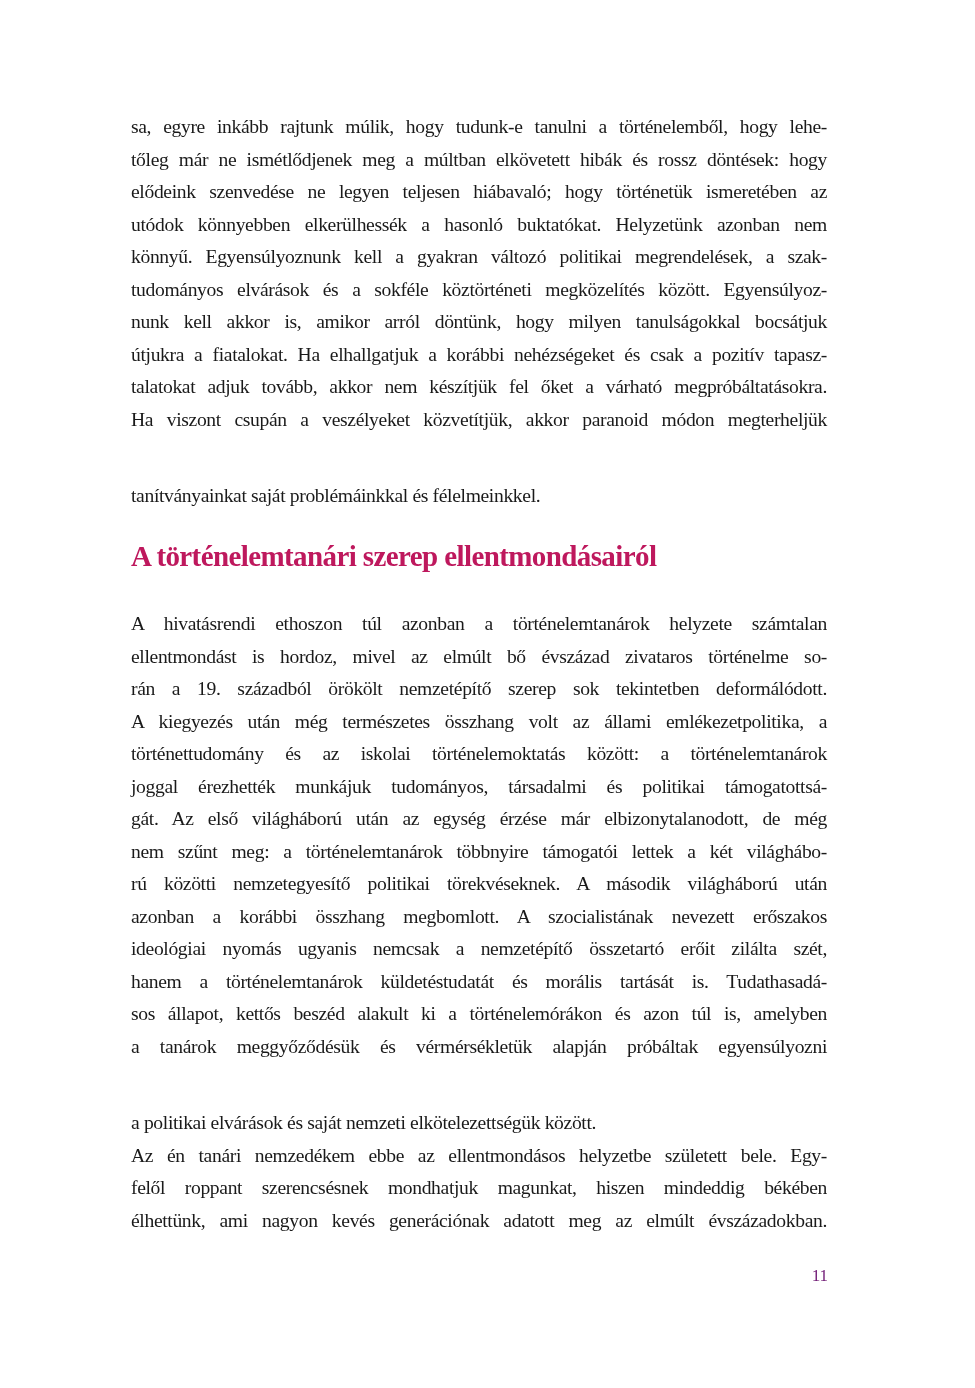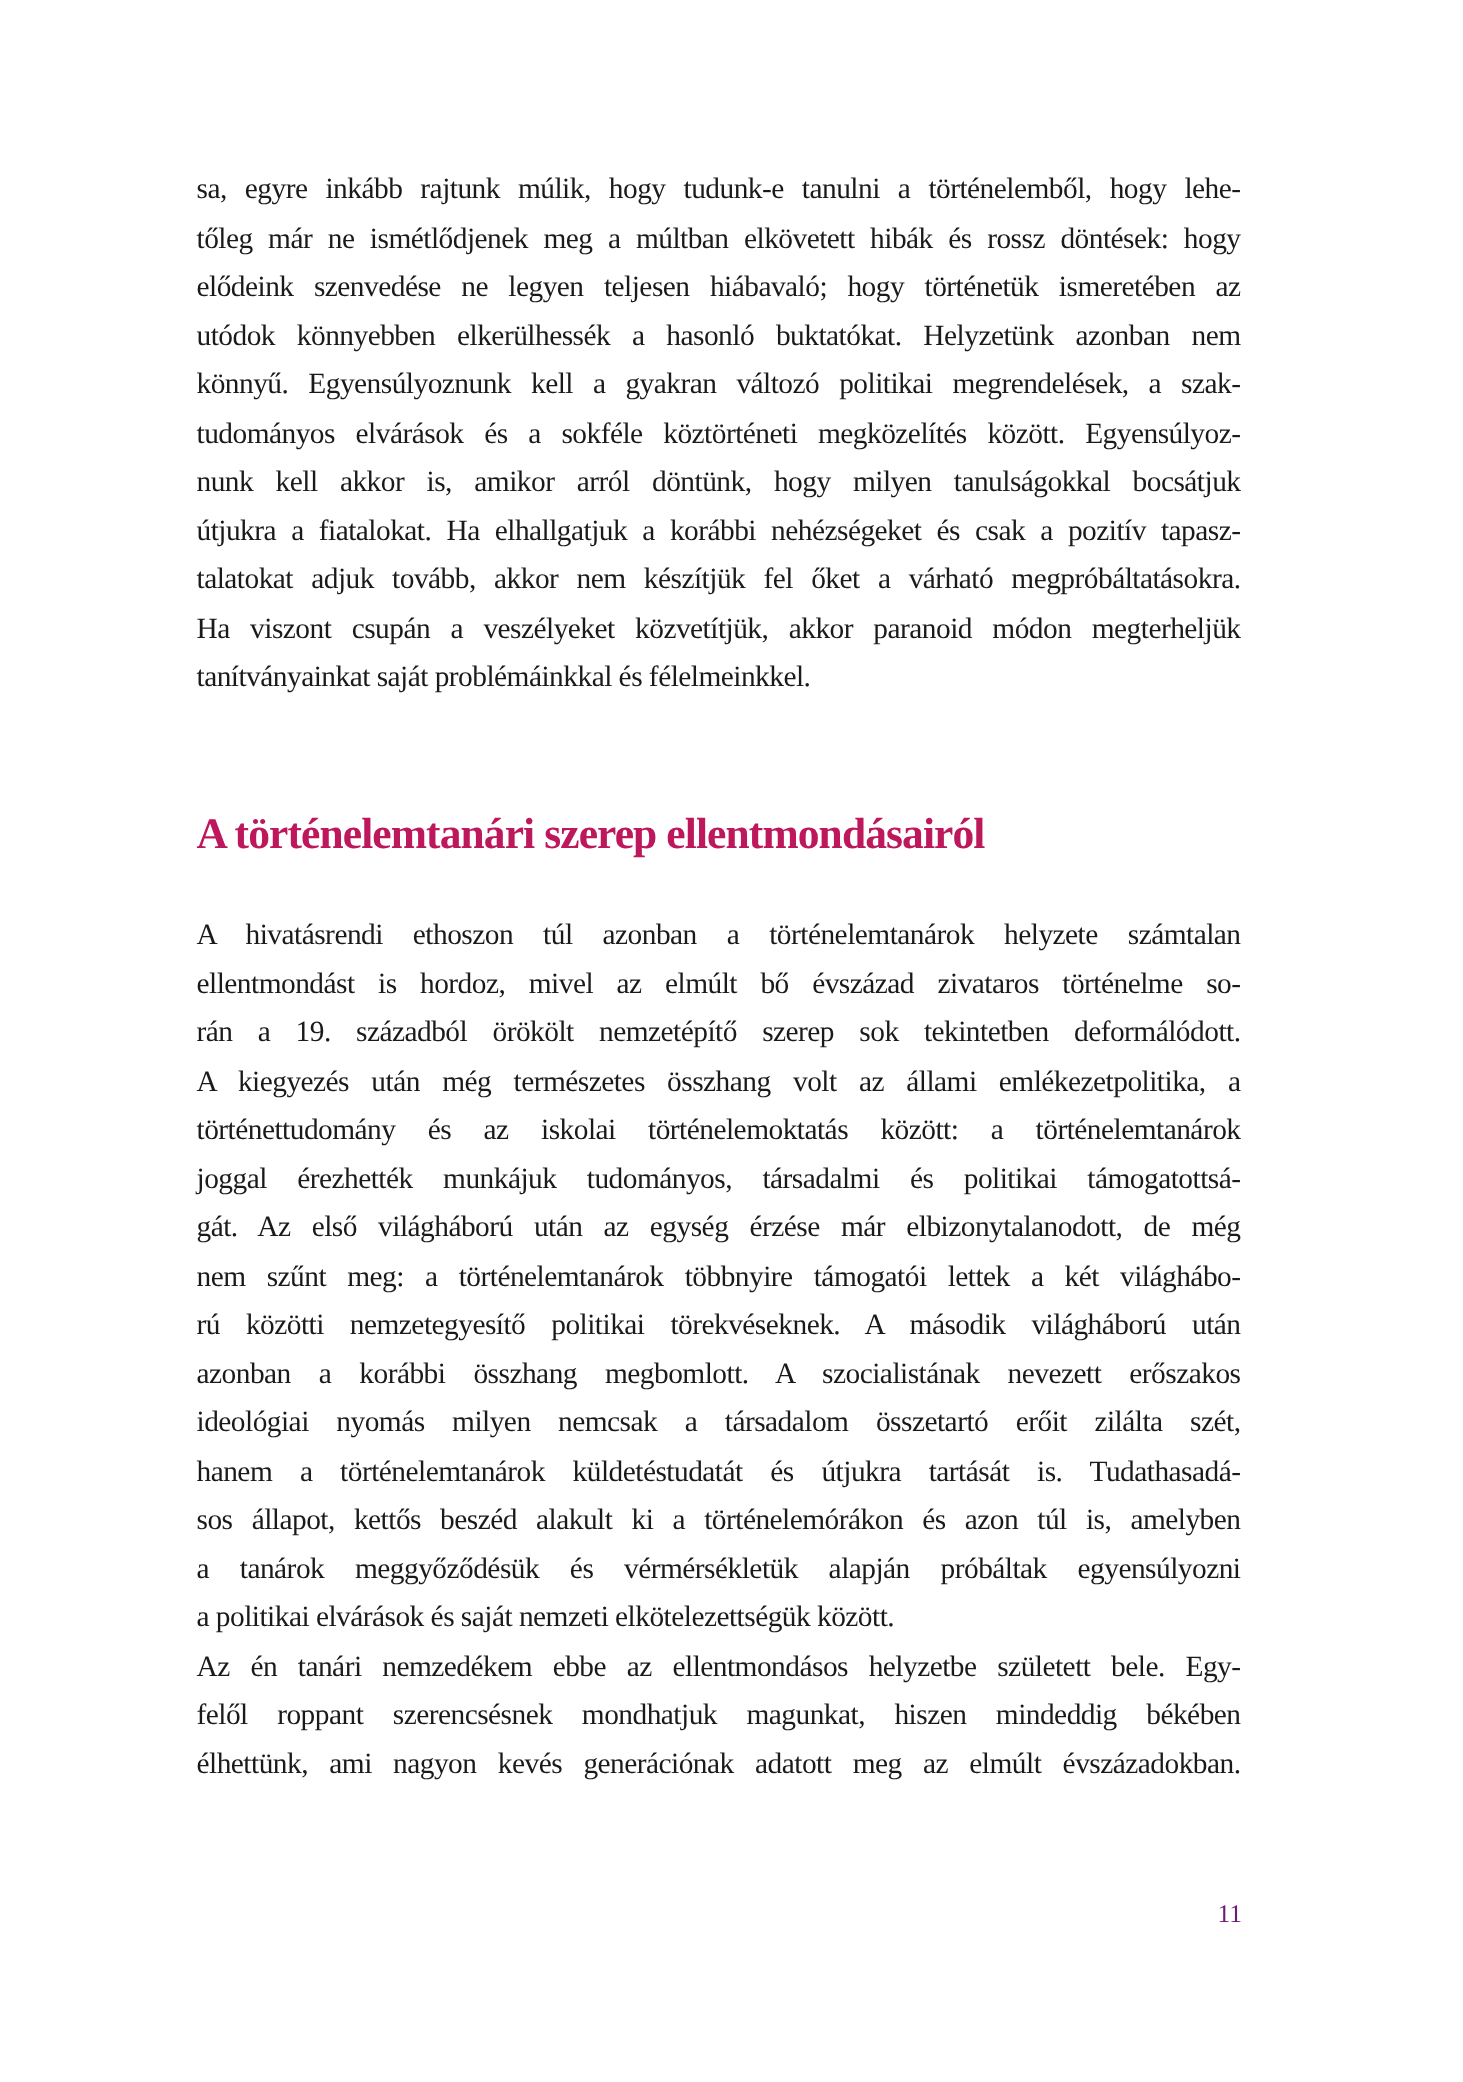--- a/index.html
+++ b/index.html
@@ -26,20 +26,21 @@
       height: 32.5px;
       line-height: 32.5px;
       font-size: 19.6px;
       white-space: nowrap;
       text-align: justify;
       text-align-last: justify;
       letter-spacing: -0.35px;
     }
     .line.last {
       text-align-last: left;
+      margin-top: 44px;
     }
     .para {
       margin: 0;
     }
     .heading {
       margin: 0;
       position: absolute;
       left: 131px;
       top: 531px;
       font-size: 29px;
@@ -92,22 +93,22 @@
     <span class="line">A hivatásrendi ethoszon túl azonban a történelemtanárok helyzete számtalan</span>
     <span class="line">ellentmondást is hordoz, mivel az elmúlt bő évszázad zivataros történelme so-</span>
     <span class="line">rán a 19. századból örökölt nemzetépítő szerep sok tekintetben deformálódott.</span>
     <span class="line">A kiegyezés után még természetes összhang volt az állami emlékezetpolitika, a</span>
     <span class="line">történettudomány és az iskolai történelemoktatás között: a történelemtanárok</span>
     <span class="line">joggal érezhették munkájuk tudományos, társadalmi és politikai támogatottsá-</span>
     <span class="line">gát. Az első világháború után az egység érzése már elbizonytalanodott, de még</span>
     <span class="line">nem szűnt meg: a történelemtanárok többnyire támogatói lettek a két világhábo-</span>
     <span class="line">rú közötti nemzetegyesítő politikai törekvéseknek. A második világháború után</span>
     <span class="line">azonban a korábbi összhang megbomlott. A szocialistának nevezett erőszakos</span>
-    <span class="line">ideológiai nyomás milyen nemcsak a társadalom összetartó erőit zilálta szét,</span>
-    <span class="line">hanem a történelemtanárok küldetéstudatát és útjukra tartását is. Tudathasadá-</span>
+    <span class="line">ideológiai nyomás ugyanis nemcsak a nemzetépítő összetartó erőit zilálta szét,</span>
+    <span class="line">hanem a történelemtanárok küldetéstudatát és morális tartását is. Tudathasadá-</span>
     <span class="line">sos állapot, kettős beszéd alakult ki a történelemórákon és azon túl is, amelyben</span>
     <span class="line">a tanárok meggyőződésük és vérmérsékletük alapján próbáltak egyensúlyozni</span>
     <span class="line last">a politikai elvárások és saját nemzeti elkötelezettségük között.</span>
   </p>
   <p class="para">
     <span class="line">Az én tanári nemzedékem ebbe az ellentmondásos helyzetbe született bele. Egy-</span>
     <span class="line">felől roppant szerencsésnek mondhatjuk magunkat, hiszen mindeddig békében</span>
     <span class="line">élhettünk, ami nagyon kevés generációnak adatott meg az elmúlt évszázadokban.</span>
   </p>
 </div>

